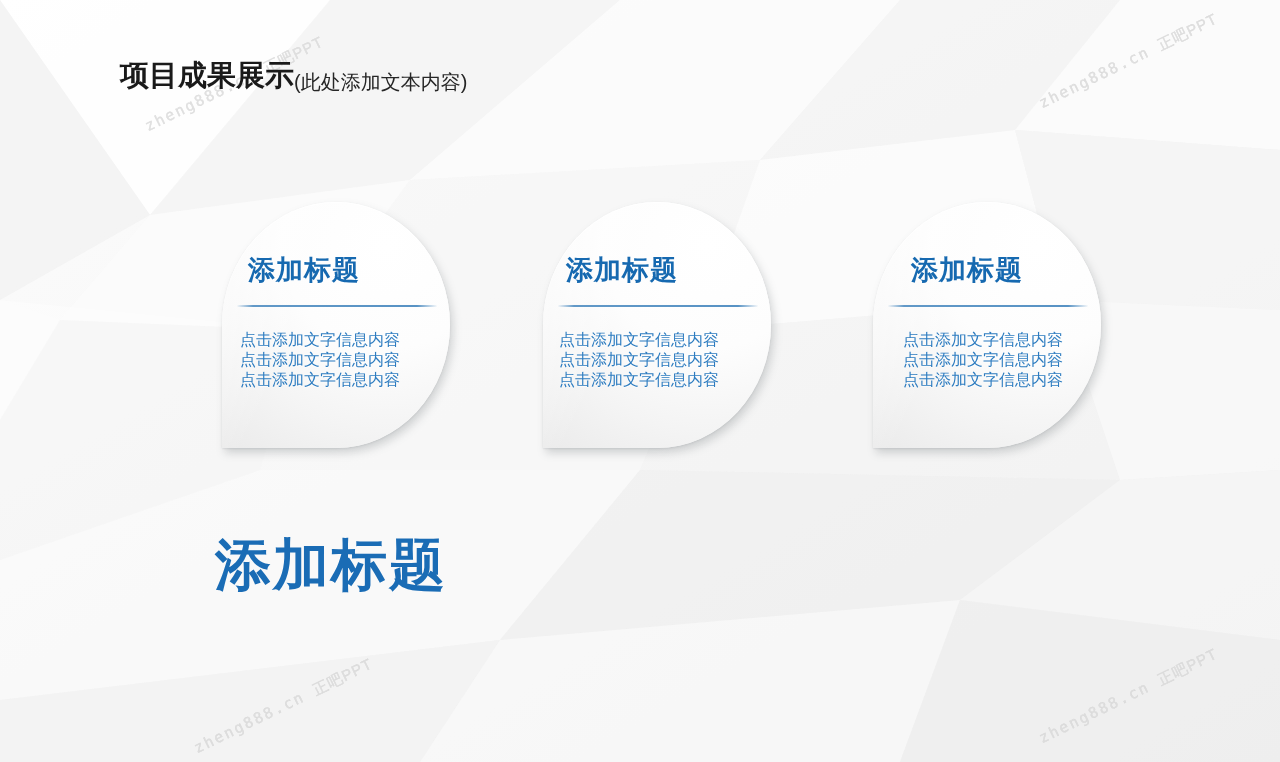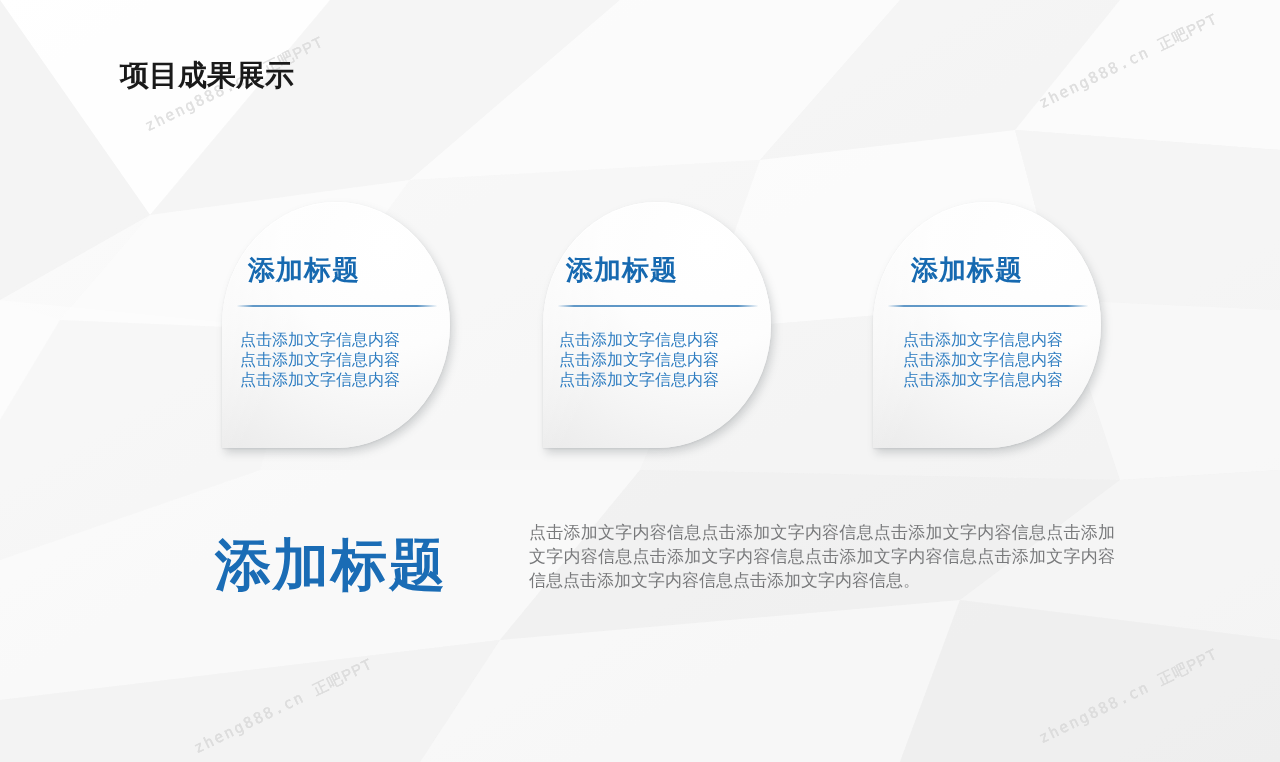--- a/index.html
+++ b/index.html
@@ -158,20 +158,21 @@
     <polygon points="1015,130 1060,300 1280,310 1280,150" fill="#ffffff" opacity="0.25"></polygon>
   </svg>
 
   <div class="wm wm-1"><span>zheng888.cn</span> <span class="cn">正吧PPT</span></div>
   <div class="wm wm-2"><span>zheng888.cn</span> <span class="cn">正吧PPT</span></div>
   <div class="wm wm-3"><span>zheng888.cn</span> <span class="cn">正吧PPT</span></div>
   <div class="wm wm-4"><span>zheng888.cn</span> <span class="cn">正吧PPT</span></div>
 
   <div class="header">
     <span class="header-main">项目成果展示</span>
+    <span class="header-sub">(此处添加文本内容)</span>
   </div>
 
   <div class="card card-1">
     <div class="card-inner">
       <div class="card-title">添加标题</div>
       <div class="card-rule"></div>
       <div class="card-lines">
         <div class="card-line">点击添加文字信息内容</div>
         <div class="card-line">点击添加文字信息内容</div>
         <div class="card-line">点击添加文字信息内容</div>
@@ -197,15 +198,14 @@
       <div class="card-rule"></div>
       <div class="card-lines">
         <div class="card-line">点击添加文字信息内容</div>
         <div class="card-line">点击添加文字信息内容</div>
         <div class="card-line">点击添加文字信息内容</div>
       </div>
     </div>
   </div>
 
   <div class="big-title">添加标题</div>
-  <div class="body-copy">点击添加文字内容信息点击添加文字内容信息点击添加文字内容信息点击添加文字内容信息点击添加文字内容信息点击添加文字内容信息点击添加文字内容信息点击添加文字内容信息点击添加文字内容信息。</div>
 
 </div>
 
 </body></html>

